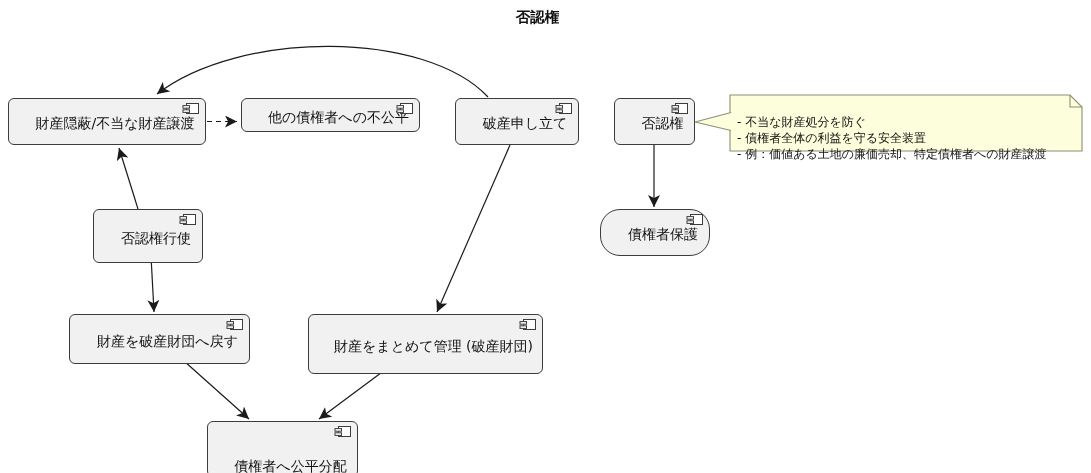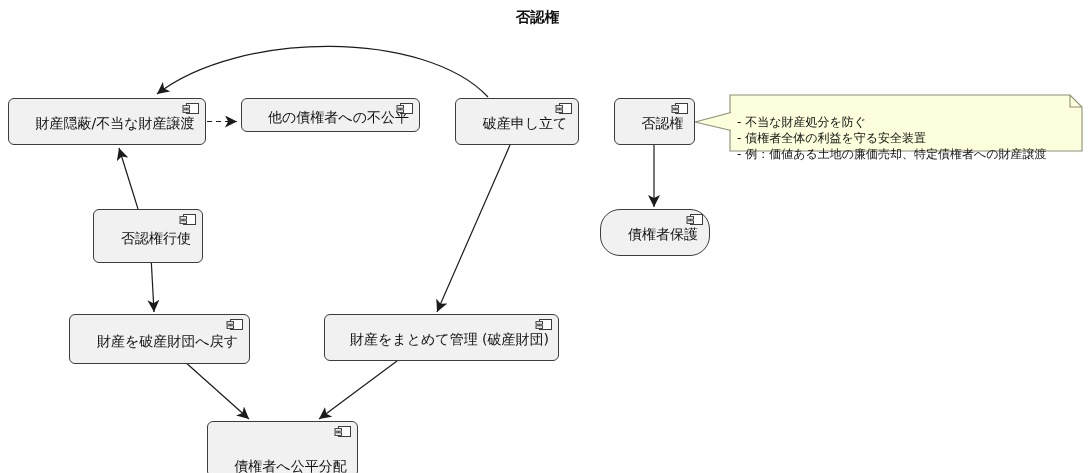--- a/index.html
+++ b/index.html
@@ -173,21 +173,21 @@
 
   <div class="node" style="left:69px; top:314px; width:181px; height:50px;">
     <svg class="comp-icon" viewBox="0 0 18 14">
       <rect x="4.5" y="1.5" width="12" height="10"></rect>
       <rect x="1" y="3.6" width="6.5" height="2.6"></rect>
       <rect x="1" y="7.8" width="6.5" height="2.6"></rect>
     </svg>
     <span>財産を破産財団へ戻す</span>
   </div>
 
-  <div class="node" style="left:324px; top:314px; width:235px; height:47px;text-align:center;">
+  <div class="node" style="left:308px; top:314px; width:235px; height:60px;text-align:center;">
     <svg class="comp-icon" viewBox="0 0 18 14">
       <rect x="4.5" y="1.5" width="12" height="10"></rect>
       <rect x="1" y="3.6" width="6.5" height="2.6"></rect>
       <rect x="1" y="7.8" width="6.5" height="2.6"></rect>
     </svg>
     <span>財産をまとめて管理 (破産財団)</span>
   </div>
 
   <div class="node" style="left:207px; top:421px; width:151px; height:56px;align-items:flex-end;">
     <svg class="comp-icon" viewBox="0 0 18 14">

